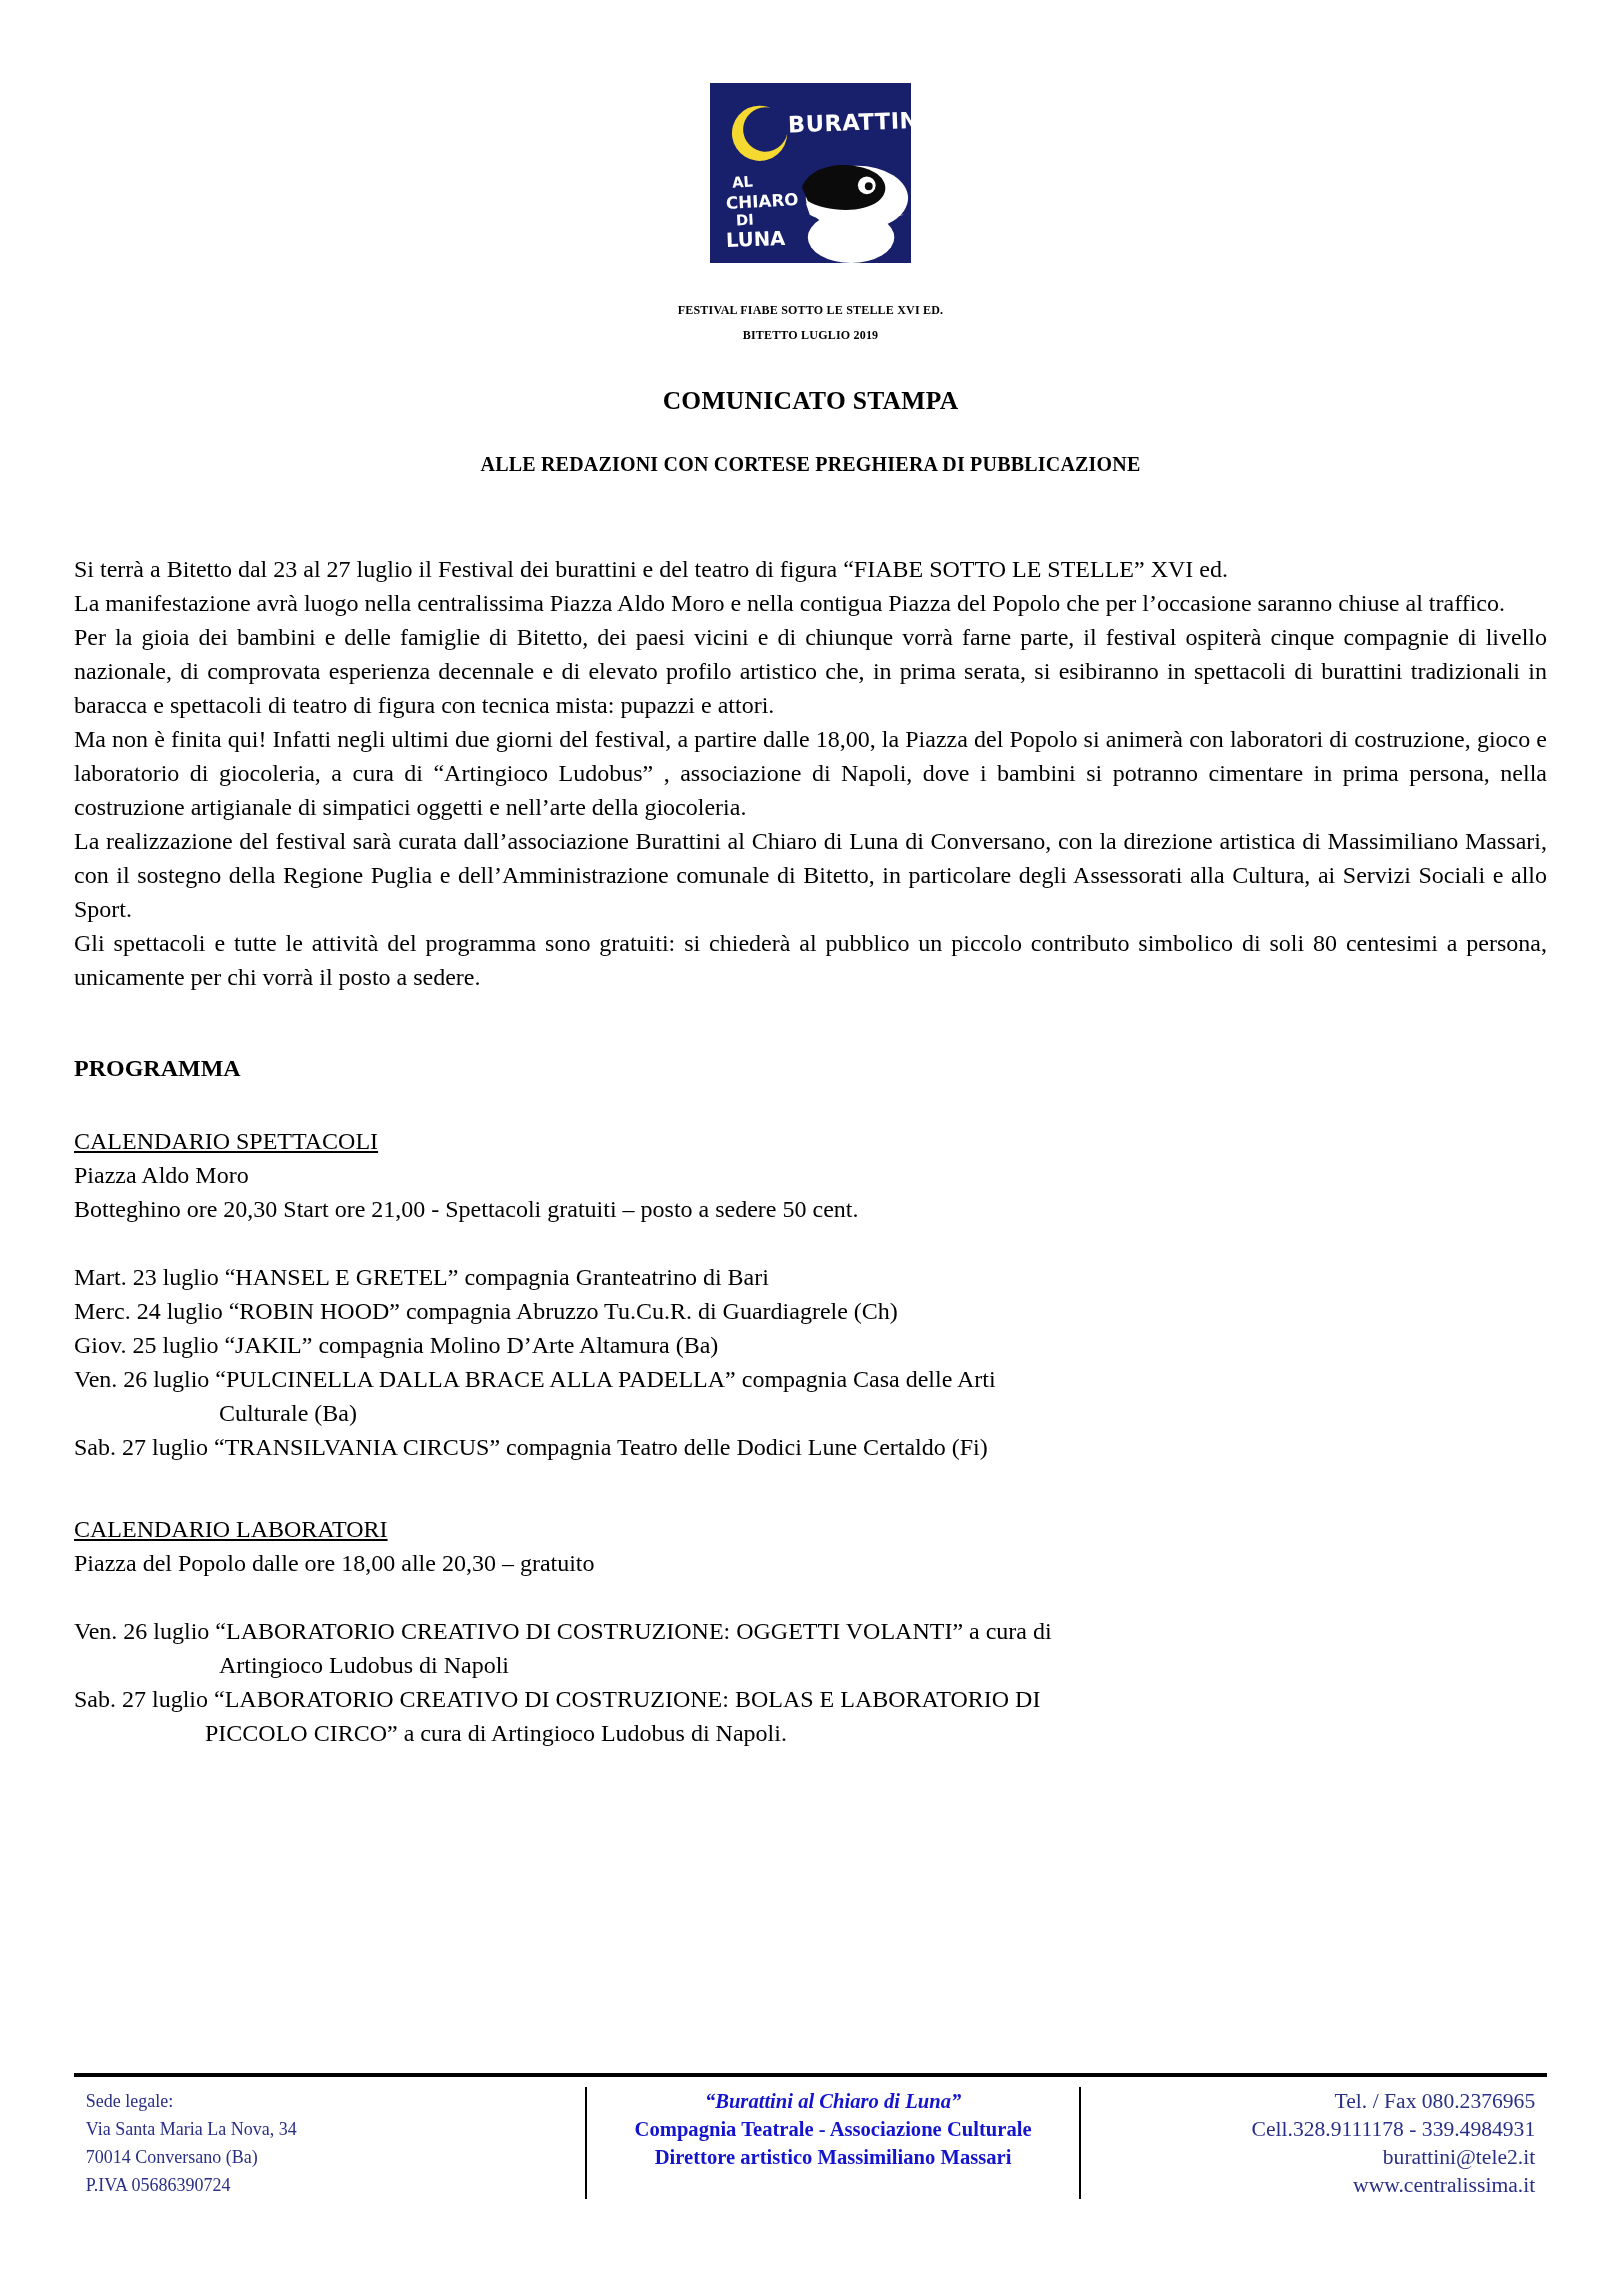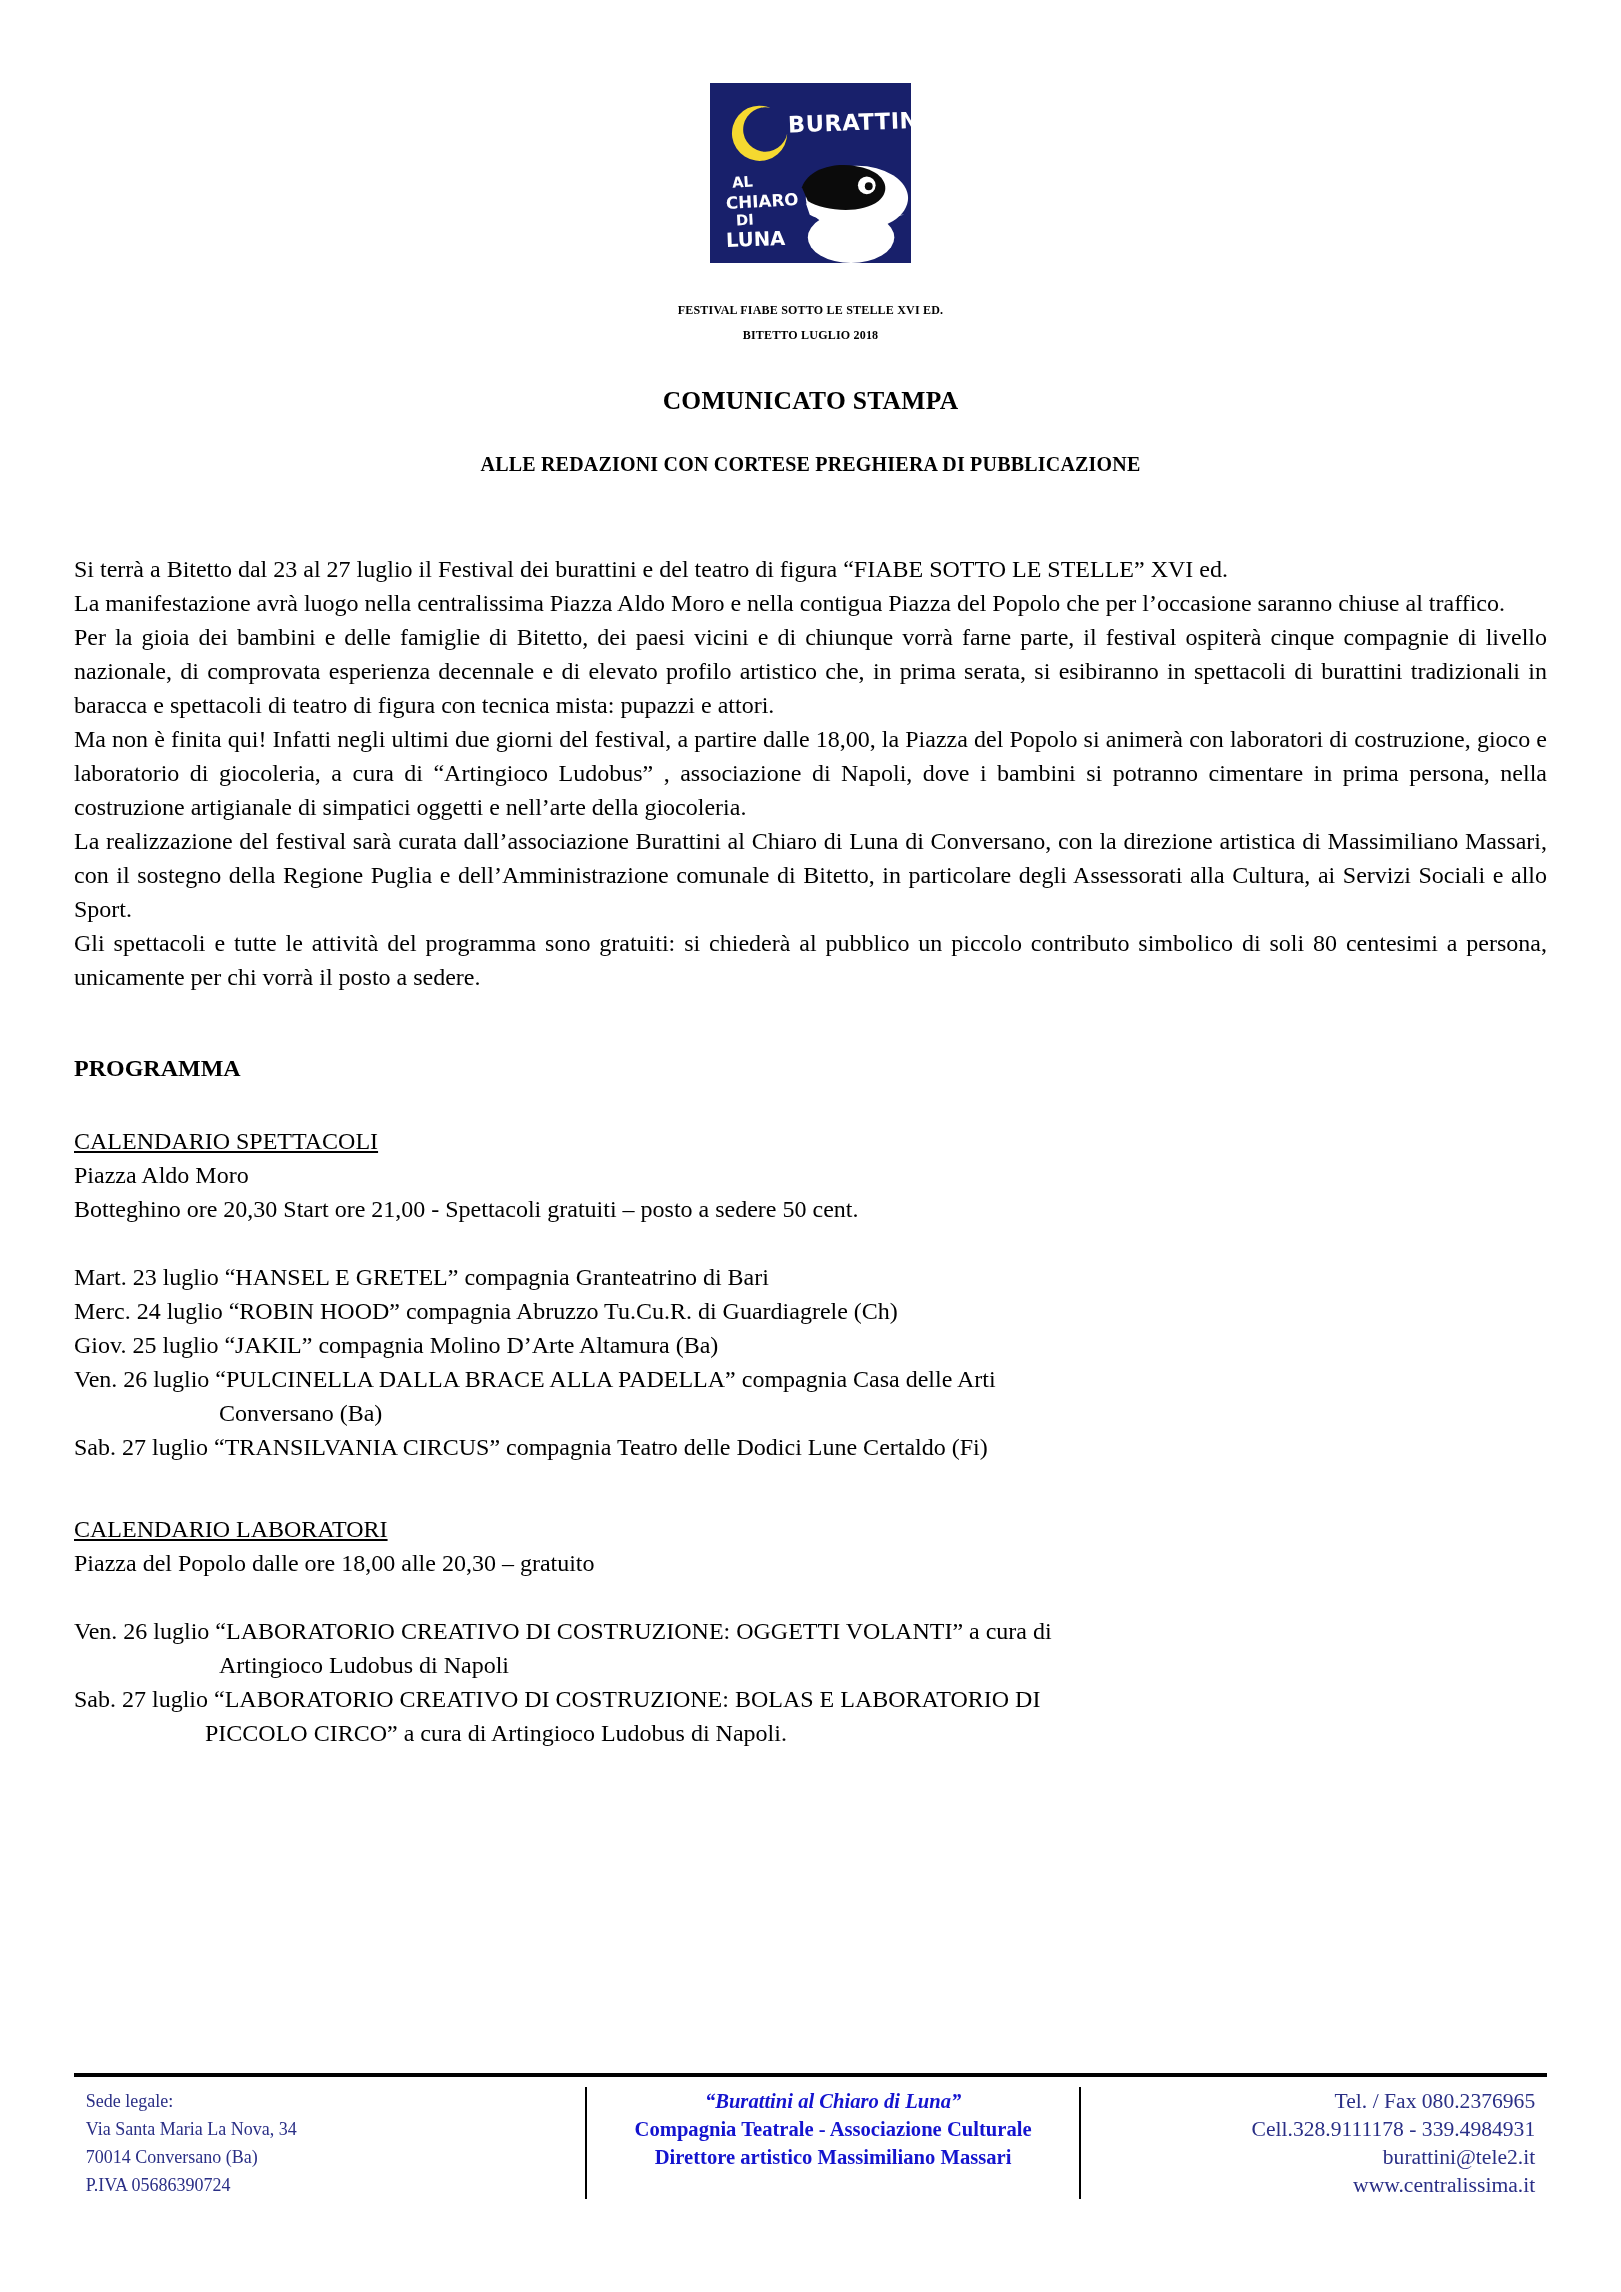--- a/index.html
+++ b/index.html
@@ -235,21 +235,21 @@
       <div class="logo-burattini">BURATTINI</div>
       <div class="logo-al">AL</div>
       <div class="logo-chiaro">CHIARO</div>
       <div class="logo-di">DI</div>
       <div class="logo-luna">LUNA</div>
     </div>
   </div>
 
   <div class="hdr-block">
     <div class="hdr-line">FESTIVAL FIABE SOTTO LE STELLE XVI ED.</div>
-    <div class="hdr-line">BITETTO LUGLIO 2018</div>
+    <div class="hdr-line">BITETTO LUGLIO 2019</div>
   </div>
   <div class="title-main">COMUNICATO STAMPA</div>
   <div class="title-sub">ALLE REDAZIONI CON CORTESE PREGHIERA DI PUBBLICAZIONE</div>
 
   <div class="body-block">
     <p class="para">Si terrà a Bitetto dal 23 al 27 luglio il Festival dei burattini e  del teatro di figura “FIABE SOTTO LE STELLE” XVI ed.</p>
     <p class="para">La manifestazione avrà luogo nella centralissima Piazza Aldo Moro e nella contigua Piazza del Popolo che per l’occasione saranno chiuse al traffico.</p>
     <p class="para">Per la gioia dei bambini e delle famiglie di Bitetto, dei paesi vicini e di chiunque vorrà farne parte, il festival ospiterà cinque compagnie di livello nazionale, di comprovata esperienza decennale e di elevato profilo artistico che, in prima serata, si esibiranno in spettacoli di burattini tradizionali in baracca e spettacoli di teatro di figura con tecnica mista: pupazzi e attori.</p>
     <p class="para">Ma non è finita qui! Infatti negli ultimi due giorni del festival, a partire dalle 18,00, la Piazza del Popolo si animerà con laboratori di costruzione, gioco e laboratorio di giocoleria, a cura di “Artingioco Ludobus” , associazione di Napoli, dove i bambini si potranno cimentare in prima persona, nella costruzione artigianale di simpatici oggetti e nell’arte della giocoleria.</p>
     <p class="para">La realizzazione del festival sarà curata dall’associazione Burattini al Chiaro di Luna di Conversano, con la direzione artistica di Massimiliano Massari, con il sostegno della Regione Puglia e dell’Amministrazione comunale di Bitetto, in particolare degli Assessorati alla Cultura, ai Servizi Sociali e allo Sport.</p>
@@ -259,21 +259,21 @@
 
     <div>
       <div><span class="section-head">CALENDARIO SPETTACOLI</span></div>
       <div class="plain-line">Piazza Aldo Moro</div>
       <div class="plain-line">Botteghino ore 20,30 Start ore 21,00 - Spettacoli gratuiti – posto a sedere 50 cent.</div>
       <div class="gap"></div>
       <div class="plain-line">Mart. 23 luglio  “HANSEL E GRETEL”  compagnia Granteatrino di Bari</div>
       <div class="plain-line">Merc. 24 luglio “ROBIN HOOD” compagnia Abruzzo Tu.Cu.R. di Guardiagrele (Ch)</div>
       <div class="plain-line">Giov.  25 luglio “JAKIL” compagnia Molino D’Arte Altamura (Ba)</div>
       <div class="plain-line">Ven.   26 luglio “PULCINELLA DALLA BRACE ALLA PADELLA” compagnia Casa delle Arti</div>
-      <div class="indent-line">Conversano (Ba)</div>
+      <div class="indent-line">Culturale (Ba)</div>
       <div class="plain-line">Sab.   27 luglio “TRANSILVANIA CIRCUS” compagnia Teatro delle Dodici Lune Certaldo (Fi)</div>
     </div>
 
     <div class="gap"></div>
 
     <div>
       <div><span class="section-head" style="margin-top:14px">CALENDARIO LABORATORI</span></div>
       <div class="plain-line">Piazza del Popolo dalle ore 18,00 alle 20,30 – gratuito</div>
       <div class="gap"></div>
       <div class="plain-line">Ven. 26 luglio “LABORATORIO CREATIVO DI COSTRUZIONE: OGGETTI VOLANTI” a cura di</div>

